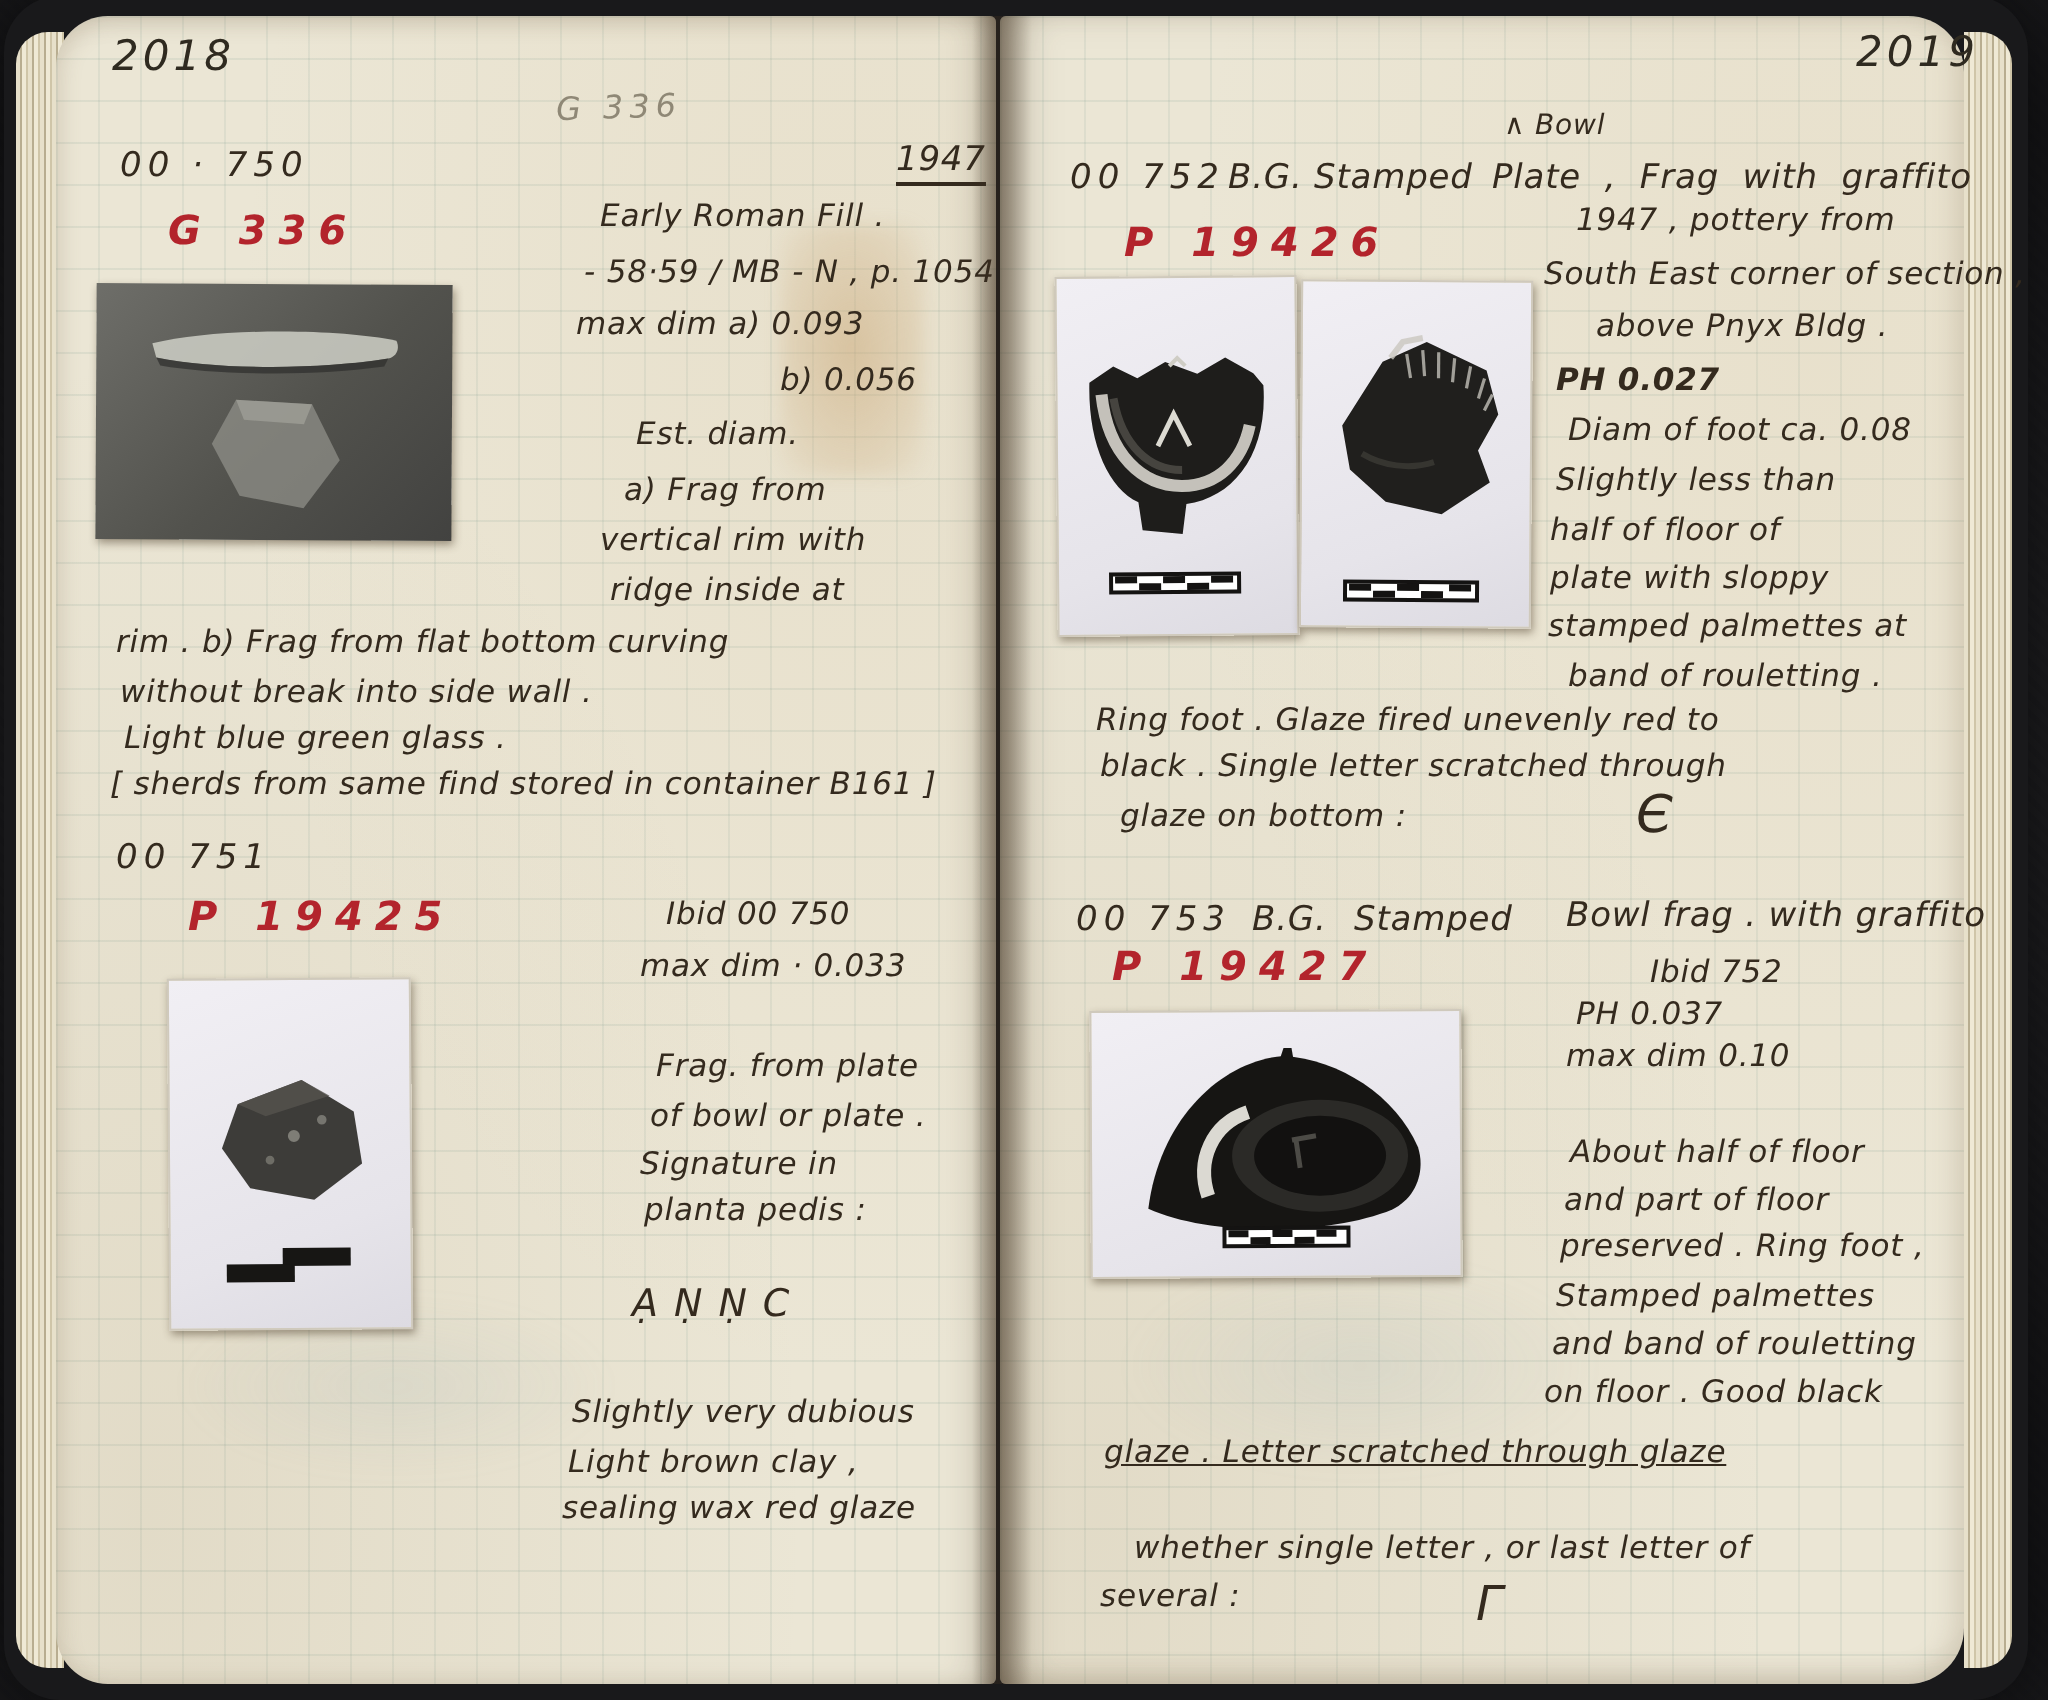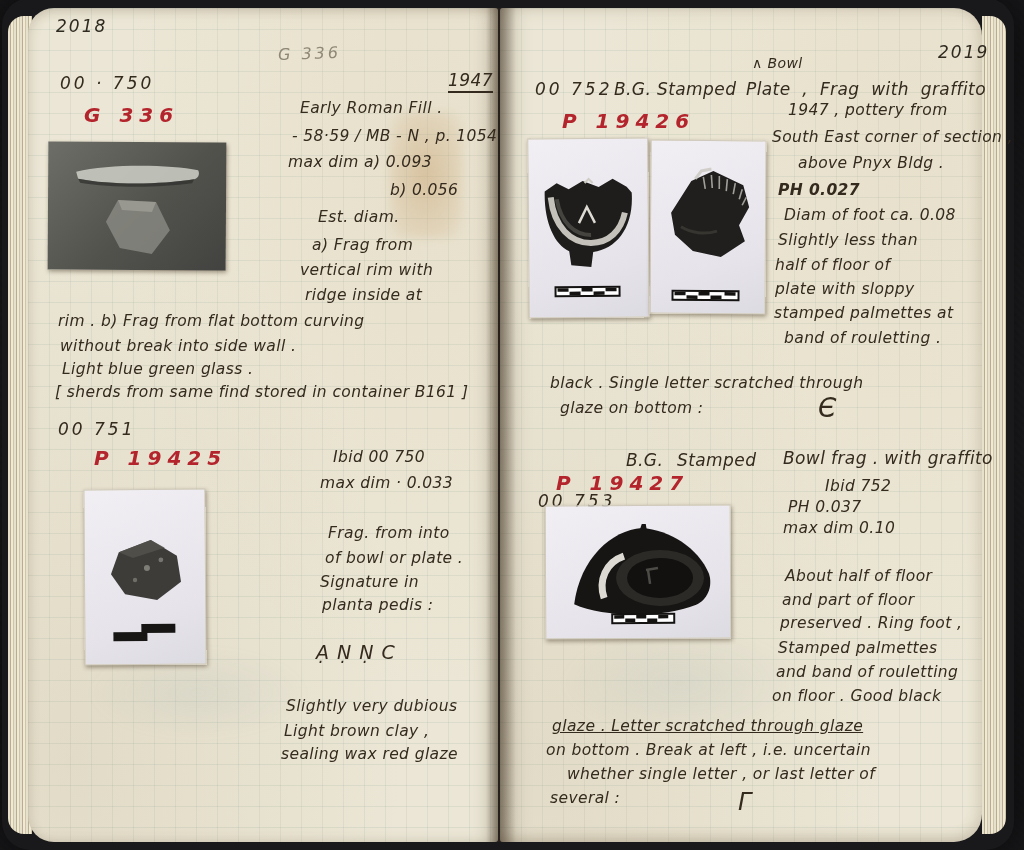--- a/index.html
+++ b/index.html
@@ -30,21 +30,21 @@
     box-shadow:inset 16px 0 24px -12px rgba(70,55,35,.55), inset -4px -4px 12px rgba(120,100,70,.20);}
   .gutter{position:absolute;left:486px;top:8px;width:30px;height:834px;
     background:linear-gradient(90deg,transparent,rgba(60,45,30,.40) 40%,rgba(60,45,30,.30) 60%,transparent);}
   .hw{position:absolute;font-style:italic;color:#342a1e;font-size:15.5px;white-space:nowrap;
     letter-spacing:.4px;line-height:1.1;}
   .hw-lg{font-size:17px;}
   .num{letter-spacing:3px;}
   .red{position:absolute;font-style:italic;font-weight:bold;color:#b3242c;
     font-size:20px;letter-spacing:6px;white-space:nowrap;}
   .pencil{position:absolute;font-style:italic;color:#8f8876;font-size:16px;letter-spacing:3px;}
-  .pagenum{position:absolute;font-style:italic;color:#2f2a20;font-size:17px;letter-spacing:2px;}
+  .pagenum{position:absolute;font-style:italic;color:#2f2a20;font-size:21px;letter-spacing:2px;}
   .year{border-bottom:2px solid #342a1e;padding-bottom:1px;}
   .photo{position:absolute;box-shadow:1px 2px 4px rgba(60,45,25,.45);}
   .card{background:linear-gradient(160deg,#f1eff4,#e6e4ea 70%,#dddbe2);border:1px solid #cfc9bc;}
   .stain{position:absolute;border-radius:10px;filter:blur(4px);}
   .smudge{position:absolute;border-radius:50%;filter:blur(6px);}
   .glyph{position:absolute;font-style:italic;color:#342a1e;font-size:26px;}
   svg{display:block;}
 </style>
 </head>
 <body>
@@ -98,34 +98,34 @@
       <path d="M34,62 L66,50 L92,66 L96,92 L72,110 L40,104 L26,84 Z" fill="#3d3c39"></path>
       <path d="M34,62 L66,50 L80,58 L48,68 Z" fill="#55534e" opacity=".8"></path>
       <circle cx="62" cy="78" r="3" fill="#8f8d86" opacity=".8"></circle>
       <circle cx="76" cy="70" r="2.4" fill="#8f8d86" opacity=".7"></circle>
       <circle cx="50" cy="90" r="2.2" fill="#8f8d86" opacity=".6"></circle>
       <rect x="56" y="134" width="34" height="9" fill="#171614"></rect>
       <rect x="28" y="142" width="34" height="9" fill="#171614"></rect>
     </svg>
   </div>
 
-  <span class="hw" style="left:300px;top:517px;">Frag. from into</span>
+  <span class="hw" style="left:300px;top:517px;">Frag. from plate</span>
   <span class="hw" style="left:297px;top:542px;">of bowl or plate .</span>
   <span class="hw" style="left:292px;top:566px;">Signature in</span>
   <span class="hw" style="left:294px;top:589px;">planta pedis :</span>
 
   <span class="hw" style="left:288px;top:634px;font-size:19px;letter-spacing:8px;">ẠṆṆC</span>
 
   <span class="hw" style="left:258px;top:690px;">Slightly very dubious</span>
   <span class="hw" style="left:256px;top:715px;">Light brown clay ,</span>
   <span class="hw" style="left:253px;top:738px;">sealing wax red glaze</span>
 </div>
 
 <div class="page page-right">
-  <span class="pagenum" style="left:438px;top:6px;margin-top:28px;">2019</span>
+  <span class="pagenum" style="left:428px;top:6px;">2019</span>
 
   <div class="smudge" style="left:60px;top:620px;width:240px;height:110px;background:radial-gradient(rgba(140,165,175,.13),transparent 70%);"></div>
 
   <span class="hw" style="left:252px;top:48px;font-size:14px;">∧ Bowl</span>
   <span class="hw hw-lg num" style="left:35px;top:72px;">00 752</span>
   <span class="hw hw-lg" style="left:114px;top:72px;">B.G. Stamped</span>
   <span class="hw hw-lg" style="left:246px;top:72px;word-spacing:6px;">Plate ,  Frag  with  graffito</span>
   <span class="red" style="left:62px;top:101px;">P 19426</span>
 
   <div class="photo card" style="left:28px;top:130px;width:119px;height:178px;transform:rotate(-.5deg);">
@@ -175,25 +175,26 @@
   <span class="hw" style="left:272px;top:121px;">South East corner of section ,</span>
   <span class="hw" style="left:298px;top:147px;">above  Pnyx  Bldg .</span>
   <span class="hw" style="left:278px;top:174px;font-weight:bold;">PH  0.027</span>
   <span class="hw" style="left:284px;top:199px;">Diam of foot ca. 0.08</span>
   <span class="hw" style="left:278px;top:224px;">Slightly less than</span>
   <span class="hw" style="left:275px;top:249px;">half of floor of</span>
   <span class="hw" style="left:275px;top:273px;">plate with sloppy</span>
   <span class="hw" style="left:274px;top:297px;">stamped palmettes at</span>
   <span class="hw" style="left:284px;top:322px;">band of rouletting .</span>
 
+  <span class="hw" style="left:48px;top:344px;">Ring foot .   Glaze fired unevenly red to</span>
   <span class="hw" style="left:50px;top:367px;">black .    Single letter scratched through</span>
   <span class="hw" style="left:60px;top:392px;">glaze  on  bottom :</span>
   <span class="glyph" style="left:318px;top:385px;">Є</span>
 
-  <span class="hw hw-lg num" style="left:38px;top:443px;margin-top:41px;">00 753</span>
+  <span class="hw hw-lg num" style="left:38px;top:443px;">00 753</span>
   <span class="hw hw-lg" style="left:126px;top:443px;word-spacing:8px;">B.G.  Stamped</span>
   <span class="hw hw-lg" style="left:283px;top:441px;">Bowl frag . with graffito</span>
   <span class="red" style="left:56px;top:463px;">P 19427</span>
 
   <span class="hw" style="left:325px;top:470px;">Ibid  752</span>
   <span class="hw" style="left:288px;top:491px;">PH   0.037</span>
   <span class="hw" style="left:283px;top:512px;">max dim   0.10</span>
 
   <div class="photo card" style="left:45px;top:497px;width:184px;height:132px;transform:rotate(-.3deg);">
     <svg width="184" height="132" viewBox="0 0 184 132">
@@ -215,19 +216,18 @@
   </div>
 
   <span class="hw" style="left:285px;top:560px;">About half of floor</span>
   <span class="hw" style="left:282px;top:584px;">and part of floor</span>
   <span class="hw" style="left:280px;top:607px;">preserved .  Ring foot ,</span>
   <span class="hw" style="left:278px;top:632px;">Stamped palmettes</span>
   <span class="hw" style="left:276px;top:656px;">and band of rouletting</span>
   <span class="hw" style="left:272px;top:680px;">on floor .  Good black</span>
 
   <span class="hw" style="left:52px;top:710px;text-decoration:underline;">glaze .   Letter scratched through glaze</span>
-  <span class="hw" style="left:46px;top:734px;">on bottom .   Break at left , i.e. uncertain</span>
   <span class="hw" style="left:51px;top:758px;margin-left:16px;">whether single letter , or last letter of</span>
   <span class="hw" style="left:50px;top:782px;">several :</span>
   <span class="glyph" style="left:238px;top:780px;font-size:24px;">Γ</span>
 </div>
 
 <div class="gutter"></div>
 
 </body></html>

